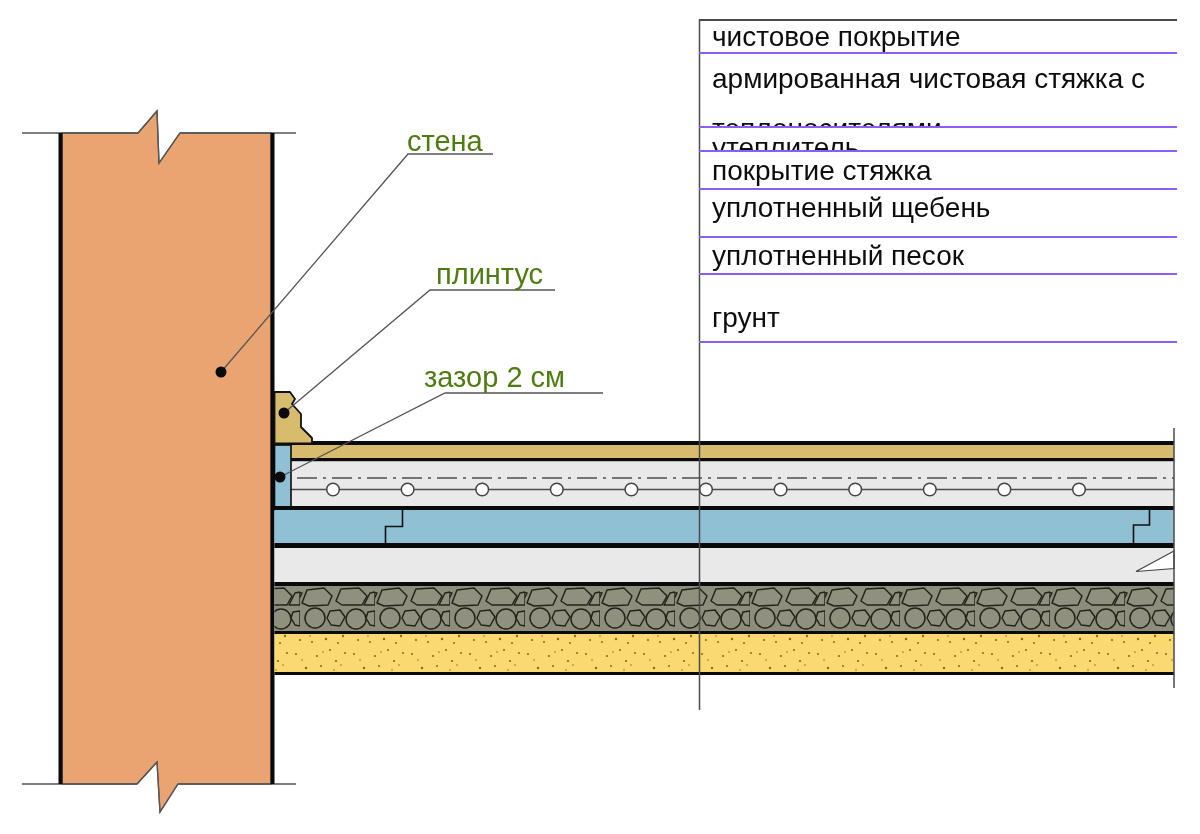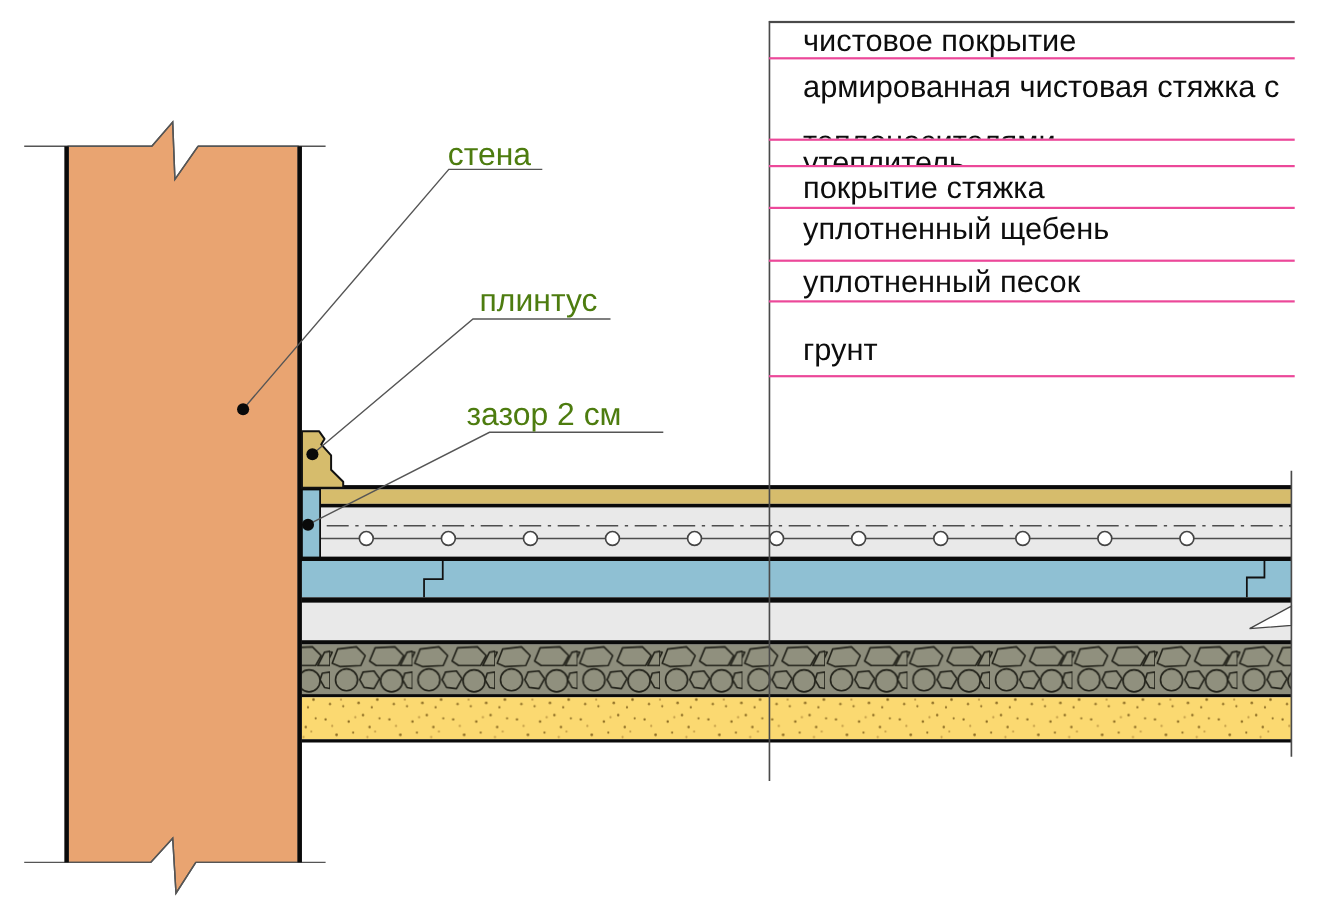--- a/index.html
+++ b/index.html
@@ -3,21 +3,21 @@
 <meta charset="utf-8">
 <style>
   html,body{margin:0;padding:0;background:#fff;}
   #stage{position:relative;width:1200px;height:834px;background:#ffffff;overflow:hidden;
          font-family:"Liberation Sans", sans-serif;color:#0d0d0d;}
   #diagram-svg{position:absolute;left:0;top:0;}
 
   
   .legend{position:absolute;left:699px;top:19px;width:478px;
           border-top:2px solid #4a4a4a;font-size:28px;color:#0d0d0d;}
-  .legend-row{box-sizing:border-box;border-bottom:2px solid #ec4899;padding-left:31px;
+  .legend-row{box-sizing:border-box;border-bottom:2px solid #8b5cf6;padding-left:13px;
               overflow:hidden;}
   .legend-row.h33{height:33px;line-height:32px;}
   .legend-row.h78{height:74px;line-height:50px;}
   .legend-row.h40{height:24px;line-height:39px;}
   .legend-row.h38{height:38px;line-height:37px;}
   .legend-row.h36{height:48px;line-height:35px;}
   .legend-row.h37{height:37px;line-height:36px;}
   .legend-row.h39{height:44px;line-height:38px;margin-top:24px;}
 
   

